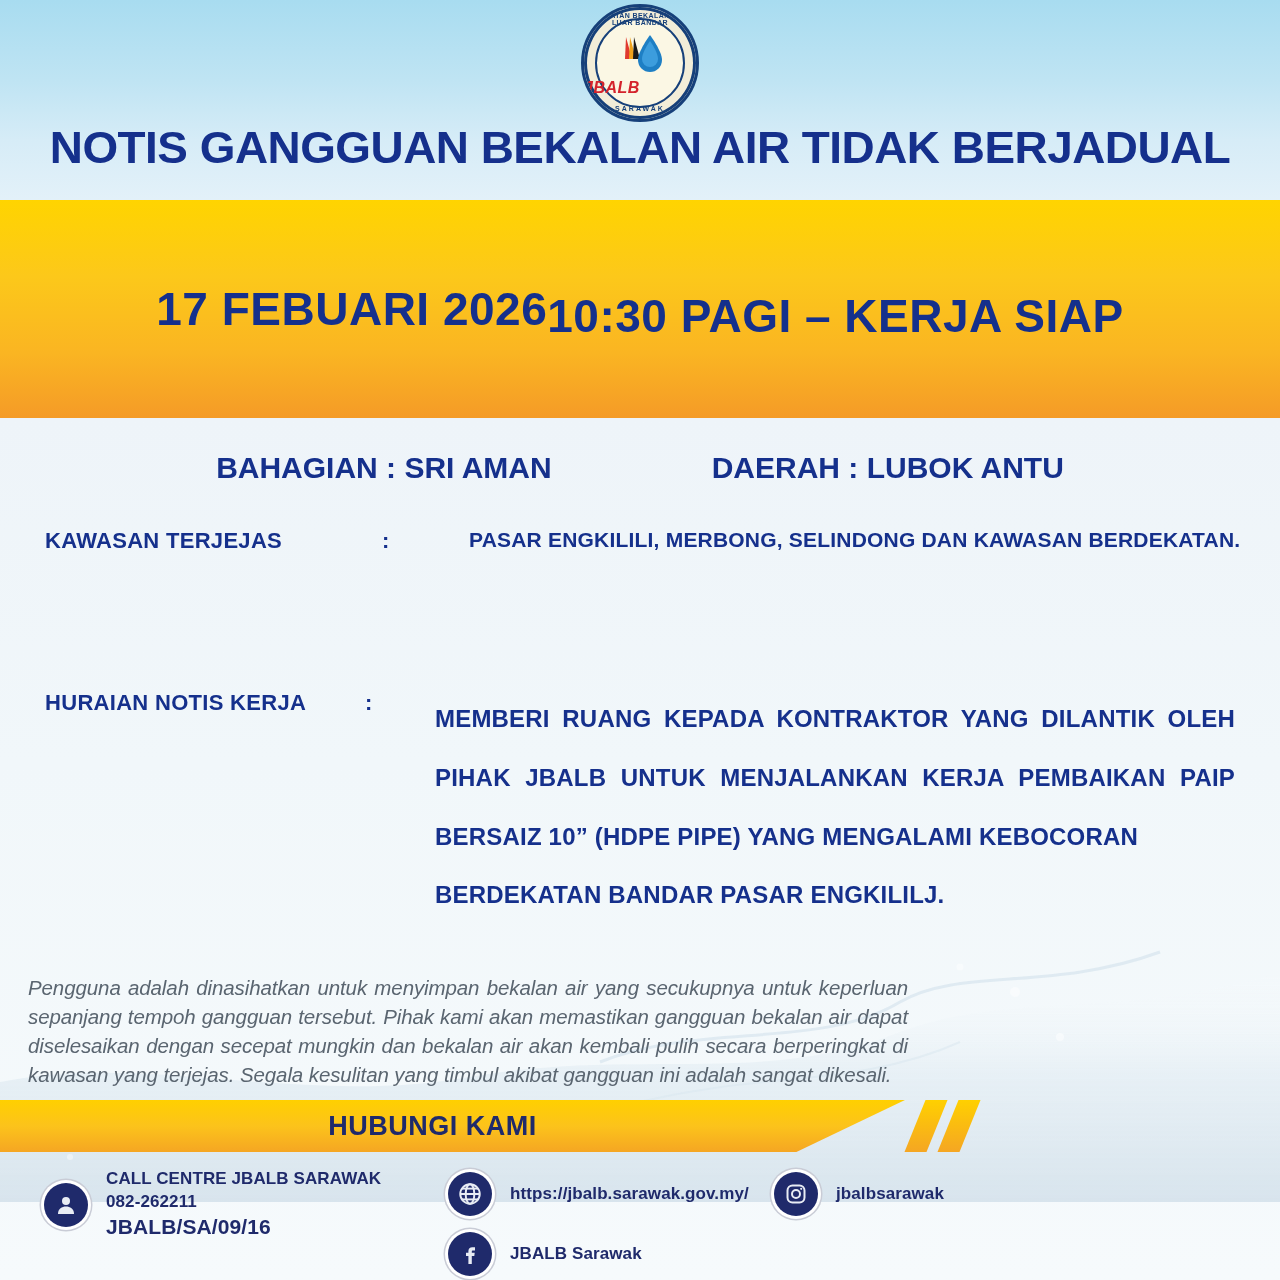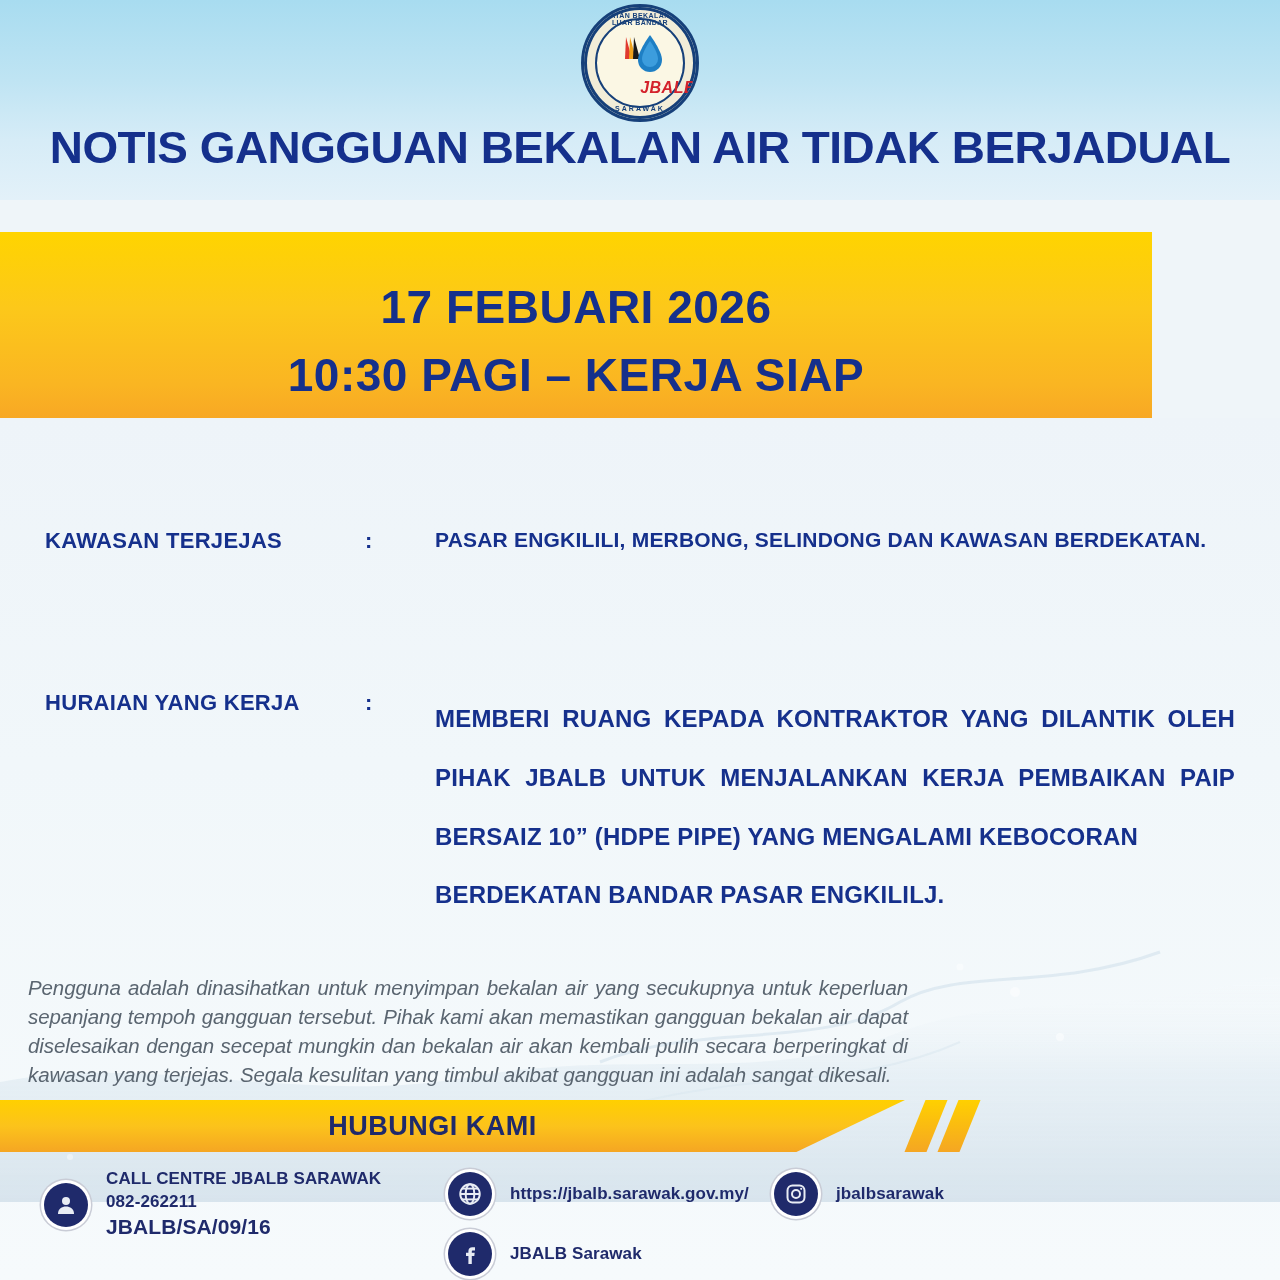--- a/index.html
+++ b/index.html
@@ -33,40 +33,40 @@
     border-radius:50%; background:#fbf7e4; border:2px solid #16407a;
   }
   .logo-drop {
     position:absolute; left:50%; top:26px; transform:translateX(-50%);
   }
   .logo-txt-top {
     position:absolute; left:0; top:5px; width:100%; text-align:center;
     font-size:7px; font-weight:bold; color:#16407a; letter-spacing:.4px;
   }
   .logo-txt-mid {
-    position:absolute; left:0; top:72px; width:100%; text-align:right;
+    position:absolute; left:0; top:72px; width:100%; text-align:left;
     font-size:16px; font-weight:bold; color:#d4232c; letter-spacing:.5px;
     font-style:italic;
   }
   .logo-txt-bot {
     position:absolute; left:0; bottom:7px; width:100%; text-align:center;
     font-size:7px; font-weight:bold; color:#16407a; letter-spacing:2px;
   }
   .title {
     position:absolute; left:0; top:122px; width:100%; text-align:center;
     font-size:45px; font-weight:bold; color:#15308c;
     letter-spacing:-0.5px; white-space:nowrap;
     transform:scaleX(1.02);
   }
 
   
   .date-banner {
-    position:absolute; left:0; top:200px; width:1152px; height:218px;
+    position:absolute; left:0; top:200px; width:1280px; height:218px;
     background:linear-gradient(180deg,#ffd400 0%, #fcc81a 35%, #fab522 70%, #f59b27 100%);
-    display:flex; flex-direction:column; align-items:center; justify-content:center;margin-top:32px;
+    display:flex; flex-direction:row; align-items:center; justify-content:center;
   }
   .date-line1 { font-size:46px; font-weight:bold; color:#15308c; letter-spacing:.5px; }
   .date-line2 { font-size:46px; font-weight:bold; color:#15308c; letter-spacing:.5px; margin-top:14px; }
 
   
   .body-area {
     position:absolute; left:0; top:418px; width:1280px; height:862px;
     background:linear-gradient(180deg,#eef4f9 0%, #f1f7fa 40%, #f6fafc 100%);
     overflow:hidden;
   }
@@ -88,21 +88,21 @@
     font-size:22px; font-weight:bold; color:#15308c; letter-spacing:.3px;
     width:320px; flex:none;
   }
   .field-colon {
     font-size:22px; font-weight:bold; color:#15308c; width:70px; flex:none;
   }
   .field-value {
     font-size:21px; font-weight:bold; color:#15308c; letter-spacing:.2px;
   }
 
-  .kawasan { left:45px; top:110px; width:1200px; }
+  .kawasan { left:45px; top:110px; width:1200px;gap:17px; }
 
   .huruan { left:45px; top:272px; width:1210px; }
   .huruan .field-value {
     width:800px; text-align:justify; line-height:2.45;
     font-size:24px;
   }
   .huruan .field-value .lastline { display:block; }
 
   .advisory {
     position:absolute; left:28px; top:555px; width:880px;
@@ -192,29 +192,33 @@
       <path d="M0 210 C 150 180, 300 235, 470 205 C 640 175, 760 215, 900 160 C 1010 118, 1120 150, 1280 100 L1280 330 L0 330 Z" fill="url(#spl)"></path>
       <path d="M600 190 C 700 150, 820 178, 900 130 C 960 95, 1050 120, 1160 80" stroke="#b7cee0" stroke-width="3" fill="none" opacity=".6"></path>
       <path d="M640 230 C 760 200, 860 215, 960 170" stroke="#c5d8e6" stroke-width="2" fill="none" opacity=".55"></path>
       <circle cx="1015" cy="120" r="5" fill="#ffffff" opacity=".8"></circle>
       <circle cx="1060" cy="165" r="4" fill="#ffffff" opacity=".7"></circle>
       <circle cx="960" cy="95" r="3.5" fill="#ffffff" opacity=".7"></circle>
       <circle cx="120" cy="255" r="4" fill="#ffffff" opacity=".5"></circle>
       <circle cx="70" cy="285" r="3" fill="#ffffff" opacity=".5"></circle>
     </svg>
 
+    <div class="region-row">
+      <div>BAHAGIAN : SRI AMAN</div>
+      <div>DAERAH : LUBOK ANTU</div>
+    </div>
 
     <div class="field kawasan">
       <div class="field-label">KAWASAN TERJEJAS</div>
       <div class="field-colon">:</div>
       <div class="field-value">PASAR ENGKILILI, MERBONG, SELINDONG  DAN KAWASAN BERDEKATAN.</div>
     </div>
 
     <div class="field huruan">
-      <div class="field-label">HURAIAN YANG KERJA</div>
+      <div class="field-label">HURAIAN NOTIS KERJA</div>
       <div class="field-colon">:</div>
       <div class="field-value">
         <span>MEMBERI RUANG KEPADA KONTRAKTOR YANG DILANTIK OLEH PIHAK JBALB UNTUK MENJALANKAN KERJA PEMBAIKAN PAIP BERSAIZ 10” (HDPE PIPE) YANG MENGALAMI KEBOCORAN</span>
         <span class="lastline">BERDEKATAN BANDAR PASAR ENGKILILJ.</span>
       </div>
     </div>
 
     <div class="advisory">Pengguna adalah dinasihatkan untuk menyimpan bekalan air yang secukupnya untuk keperluan sepanjang tempoh gangguan tersebut. Pihak kami akan memastikan gangguan bekalan air dapat diselesaikan dengan secepat mungkin dan bekalan air akan kembali pulih secara berperingkat di kawasan yang terjejas. Segala kesulitan yang timbul akibat gangguan ini adalah sangat dikesali.</div>
 
   </div>

